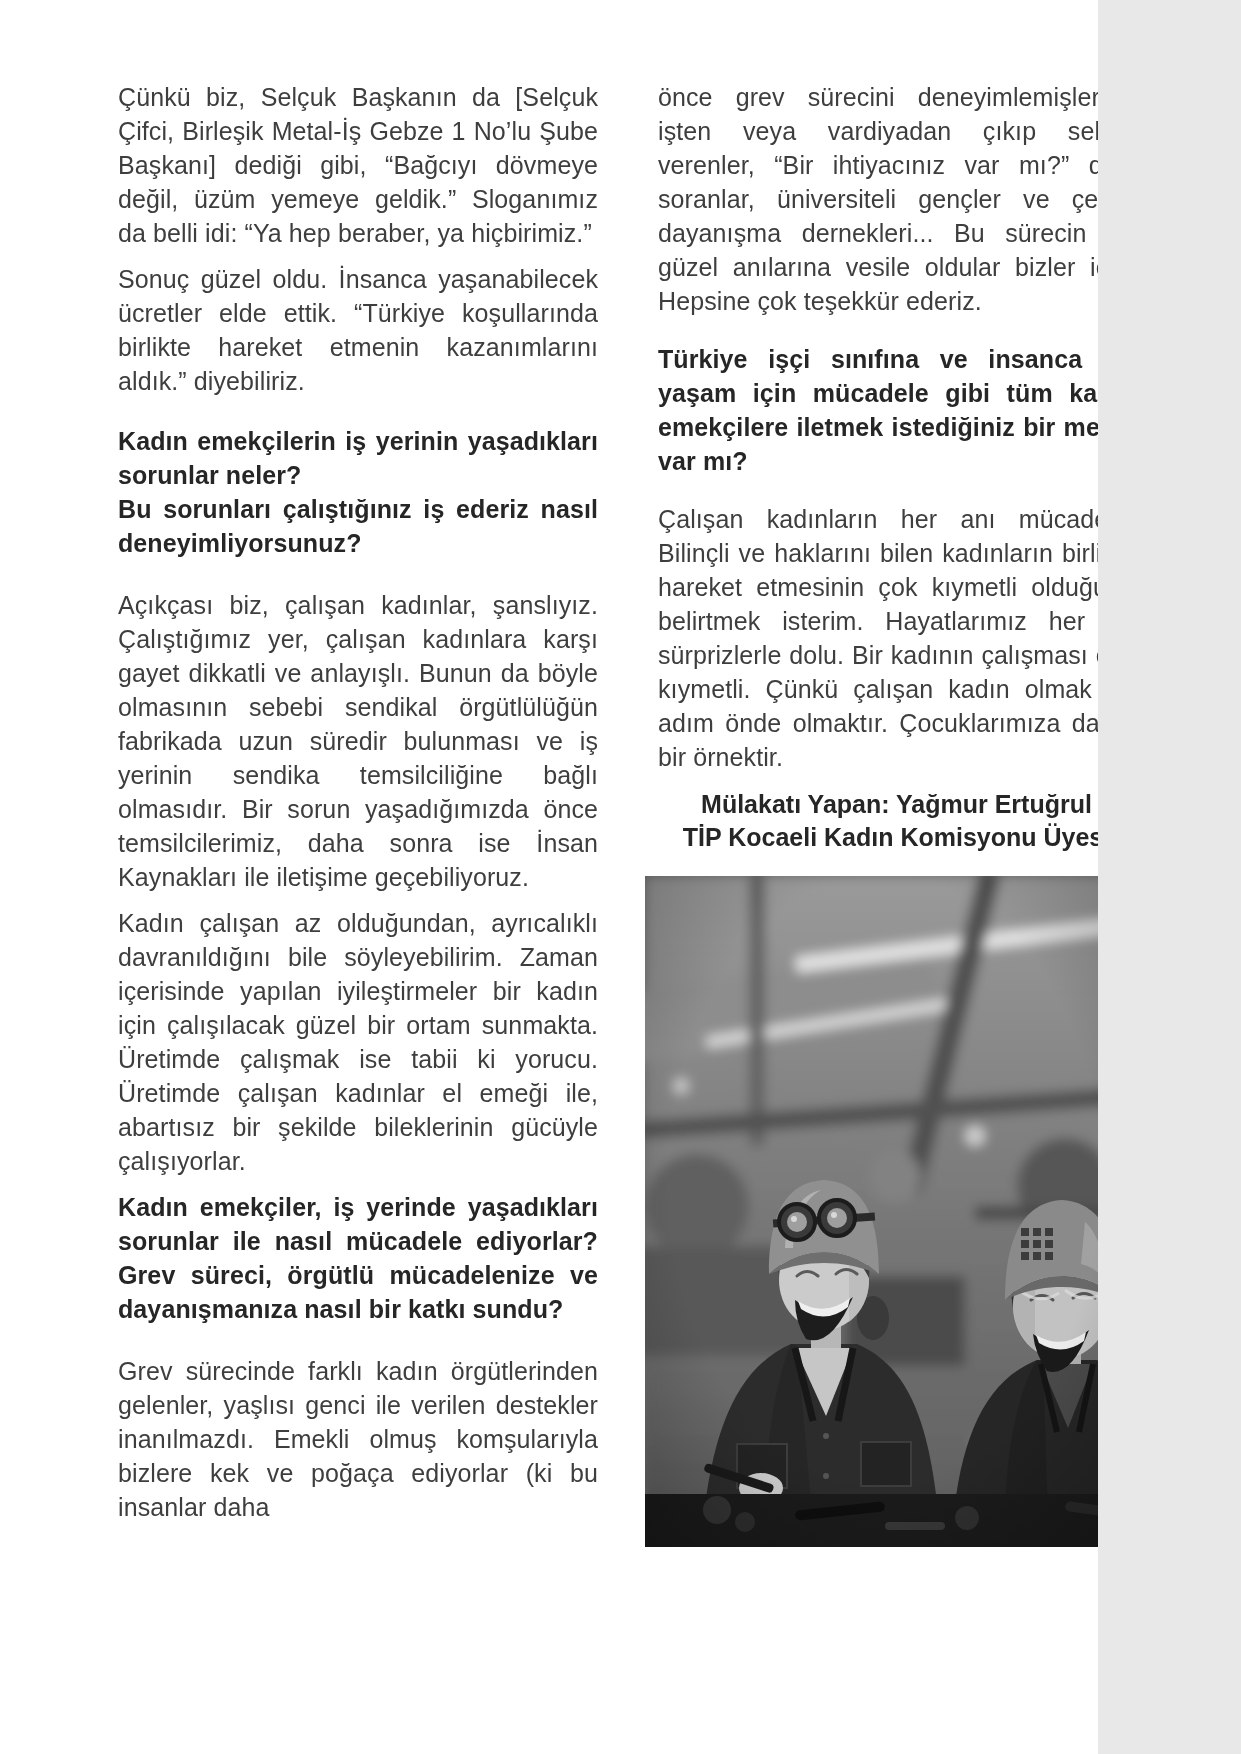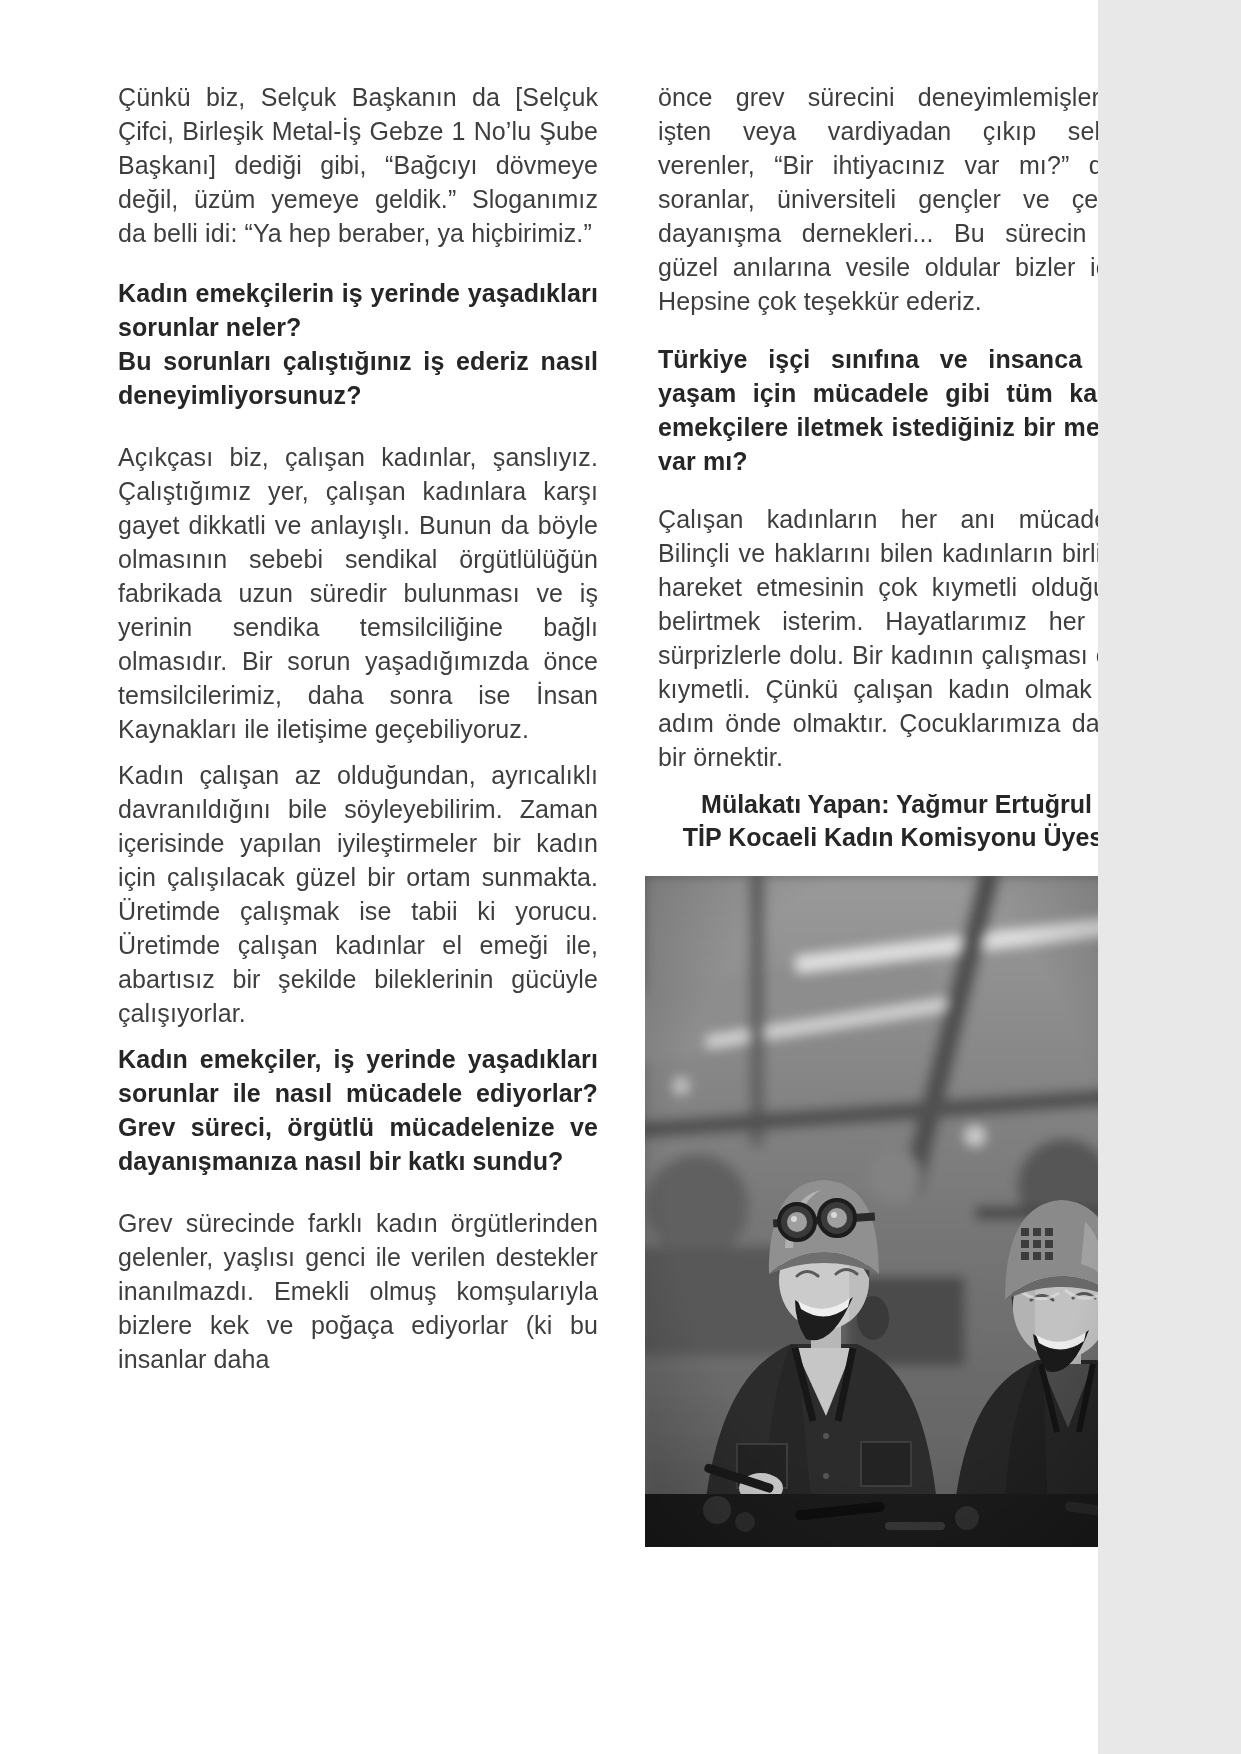--- a/index.html
+++ b/index.html
@@ -52,22 +52,23 @@
     -webkit-text-stroke:1px #161616;
   }
 </style>
 </head>
 <body>
 
 <div class="page">
 
   <div class="col col-left">
     <p class="body-text">Çünkü biz, Selçuk Başkanın da [Selçuk Çifci, Birleşik Metal-İş Gebze 1 No’lu Şube Başkanı] dediği gibi, “Bağcıyı dövmeye değil, üzüm yemeye geldik.” Sloganımız da belli idi: “Ya hep beraber, ya hiçbirimiz.”</p>
+    <p class="body-text">Sonuç güzel oldu. İnsanca yaşanabilecek ücretler elde ettik. “Türkiye koşullarında birlikte hareket etmenin kazanımlarını aldık.” diyebiliriz.</p>
     <div class="question">
-      <div>Kadın emekçilerin iş yerinde yaşadıkları sorunlar neler?</div>
+      <div>Kadın emekçilerin iş yerinin yaşadıkları sorunlar neler?</div>
       <div>Bu sorunları çalıştığınız iş ederiz nasıl deneyimliyorsunuz?</div>
     </div>
     <p class="body-text">Açıkçası biz, çalışan kadınlar, şanslıyız. Çalıştığımız yer, çalışan kadınlara karşı gayet dikkatli ve anlayışlı. Bunun da böyle olmasının sebebi sendikal örgütlülüğün fabrikada uzun süredir bulunması ve iş yerinin sendika temsilciliğine bağlı olmasıdır. Bir sorun yaşadığımızda önce temsilcilerimiz, daha sonra ise İnsan Kaynakları ile iletişime geçebiliyoruz.</p>
     <p class="body-text" style="">Kadın çalışan az olduğundan, ayrıcalıklı davranıldığını bile söyleyebilirim. Zaman içerisinde yapılan iyileştirmeler bir kadın için çalışılacak güzel bir ortam sunmakta. Üretimde çalışmak ise tabii ki yorucu. Üretimde çalışan kadınlar el emeği ile, abartısız bir şekilde bileklerinin gücüyle çalışıyorlar.</p>
     <div class="question" style="margin-top:0">Kadın emekçiler, iş yerinde yaşadıkları sorunlar ile nasıl mücadele ediyorlar? Grev süreci, örgütlü mücadelenize ve dayanışmanıza nasıl bir katkı sundu?</div>
     <p class="body-text">Grev sürecinde farklı kadın örgütlerinden gelenler, yaşlısı genci ile verilen destekler inanılmazdı. Emekli olmuş komşularıyla bizlere kek ve poğaça ediyorlar (ki bu insanlar daha</p>
   </div>
 
   <div class="col col-right">
     <p class="body-text" style="margin-bottom:24px">önce grev sürecini deneyimlemişlerdi), işten veya vardiyadan çıkıp selam verenler, “Bir ihtiyacınız var mı?” diye soranlar, üniversiteli gençler ve çeşitli dayanışma dernekleri... Bu sürecin en güzel anılarına vesile oldular bizler için. Hepsine çok teşekkür ederiz.</p>

